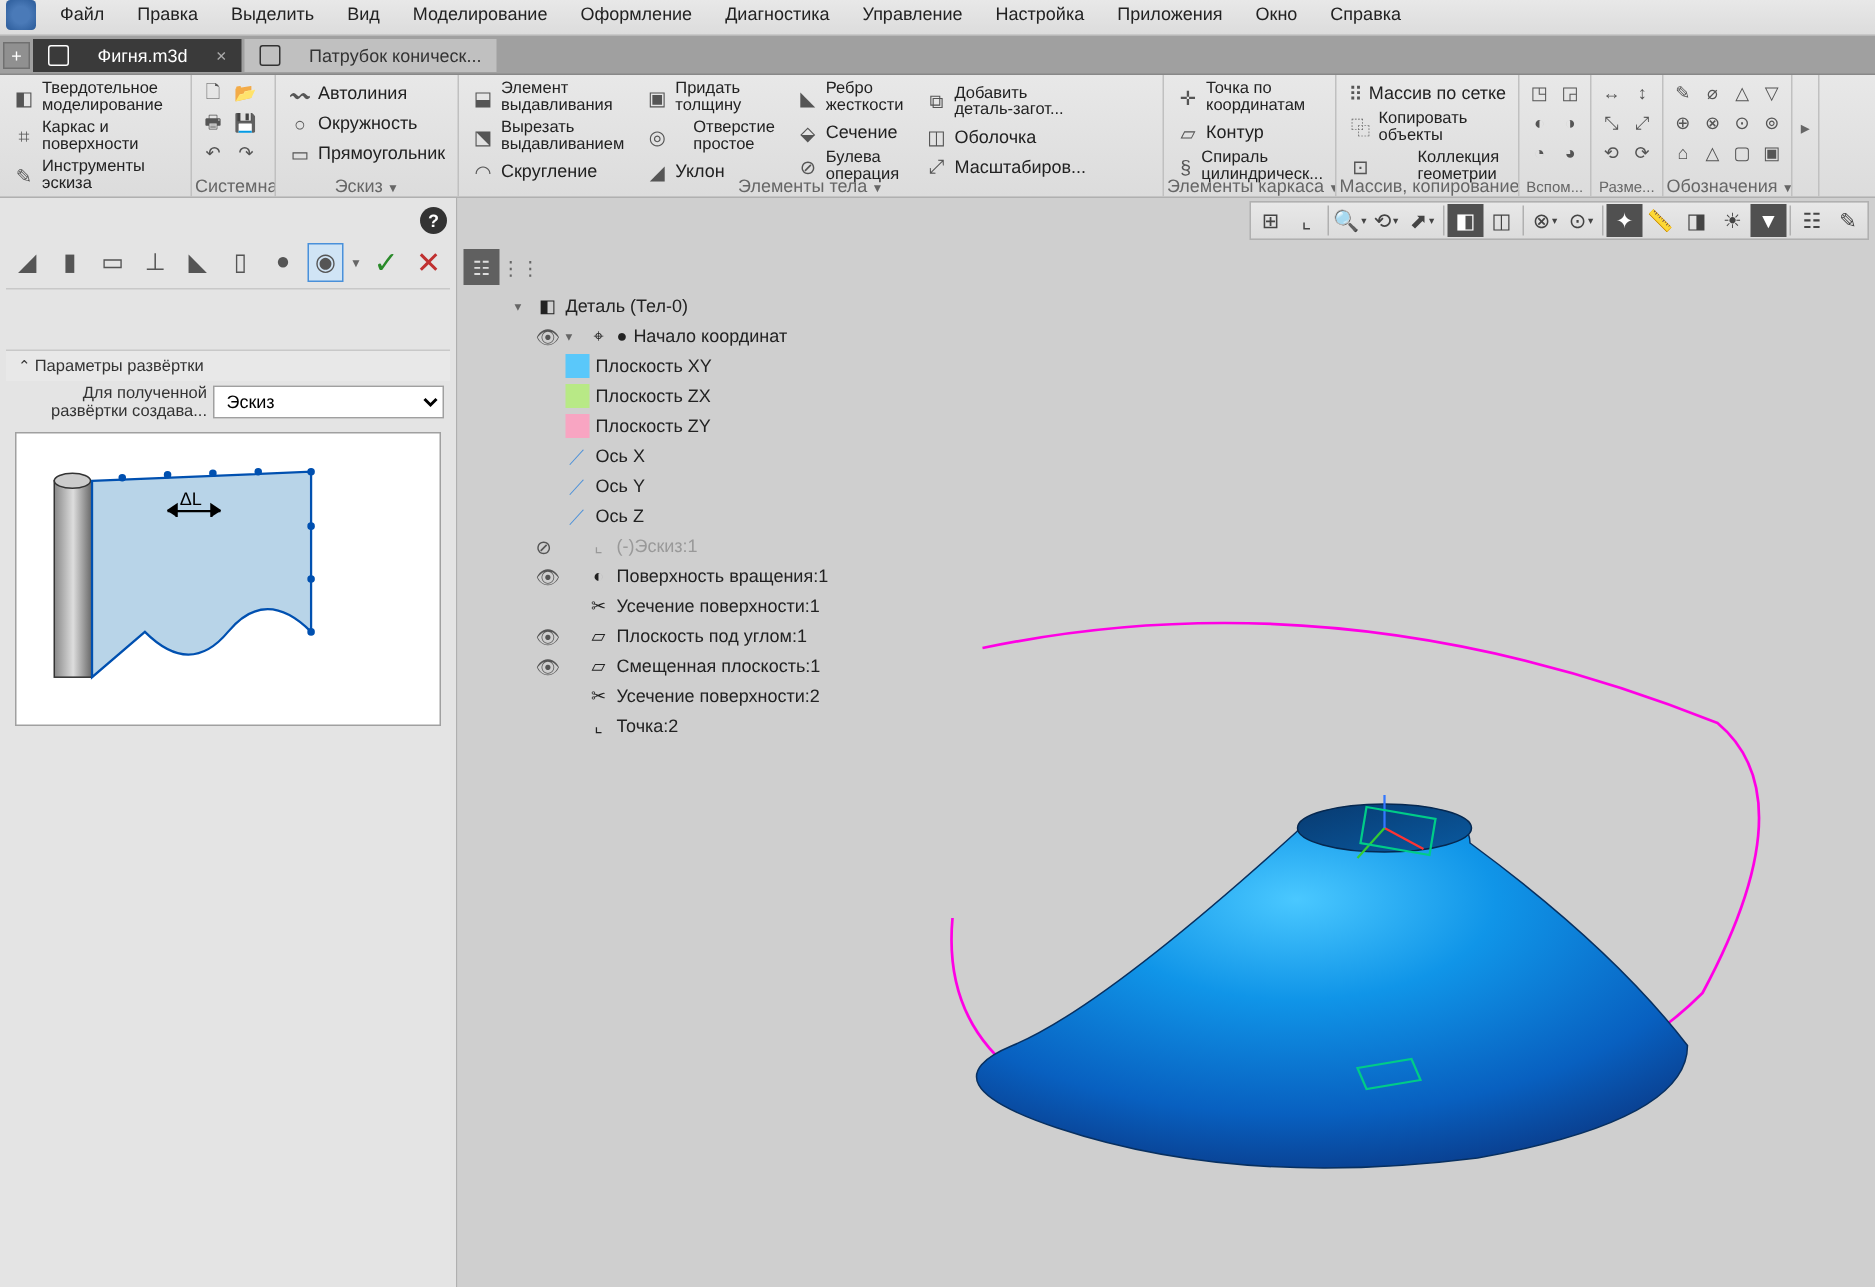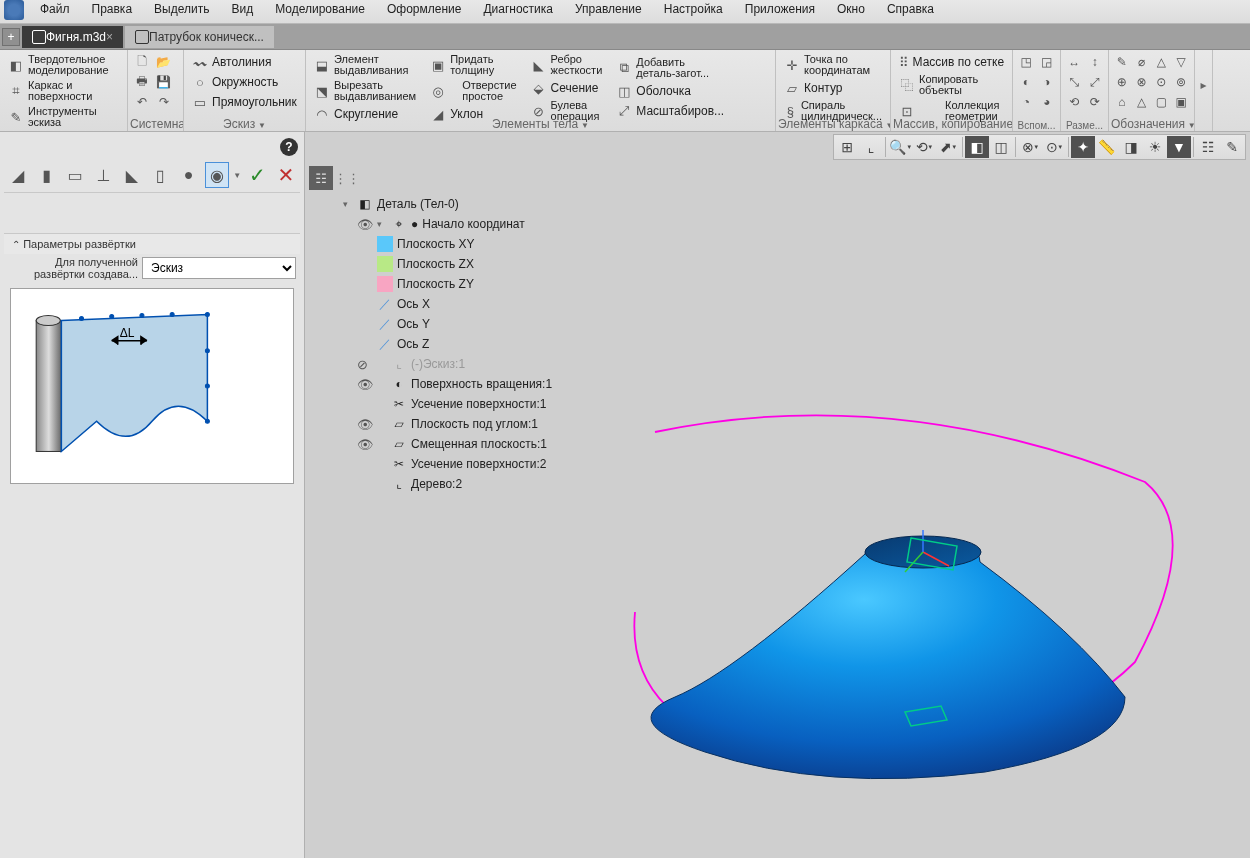--- a/index.html
+++ b/index.html
@@ -6,21 +6,21 @@
 body { width: 1250px; height: 858px; background: #d4d4d4; overflow: hidden; display: flex; flex-direction: column; }
 
 
 .menubar { height: 24px; background: linear-gradient(#e8e8e8,#dcdcdc); display: flex; padding: 0 4px; gap: 10px; border-bottom: 1px solid #b8b8b8; }
 .menubar .logo { width: 20px; height: 20px; background: radial-gradient(circle,#4a7ab8 40%,#2a5a98 100%); border-radius: 3px; }
 .menubar .mitem { padding: 2px 6px; cursor: pointer; color: #222; }
 
 
 .tabbar { height: 26px; background: #a0a0a0; display: flex; align-items: center; padding: 0 2px; gap: 2px; border-bottom: 1px solid #888; }
 .tabbar .plus { width: 18px; height: 18px; background: #909090; color: #fff; text-align: center; line-height: 16px; border: 1px solid #707070; cursor: pointer; }
-.tabbar .tab { height: 22px; padding: 0 10px; display: flex; align-items: center; gap: 0; cursor: pointer; color: #eee; }
+.tabbar .tab { height: 22px; padding: 0 10px; display: flex; align-items: center; gap: 19px; cursor: pointer; color: #eee; }
 .tabbar .tab.active { background: #3a3a3a; color: #fff; }
 .tabbar .tab.inactive { background: #c0c0c0; color: #333; }
 .tabbar .tabicon { width: 14px; height: 14px; border: 1px solid currentColor; border-radius: 2px; }
 .tabbar .tab .close { color: #aaa; }
 
 
 .ribbon { height: 82px; background: linear-gradient(#e8e8e8,#dcdcdc); display: flex; border-bottom: 1px solid #b0b0b0; }
 .ribgroup { border-right: 1px solid #c0c0c0; display: flex; flex-direction: column; position: relative; padding: 2px 4px 14px 4px; }
 .ribgroup .gtitle { position: absolute; bottom: 0; left: 0; right: 0; text-align: center; font-size: 10px; color: #666; white-space: nowrap; overflow: hidden; padding: 0 2px; }
 .ribgroup .gtitle .drop { font-size: 8px; }
@@ -493,21 +493,21 @@
         <div class="node lvl2">
             <span class="eye" style="visibility:hidden;">👁</span>
             <span class="exp"></span>
             <span class="nicn">✂</span>
             <span>Усечение поверхности:2</span>
           </div>
         <div class="node lvl2">
             <span class="eye" style="visibility:hidden;">👁</span>
             <span class="exp"></span>
             <span class="nicn">⌞</span>
-            <span>Дерево:2</span>
+            <span>Точка:2</span>
           </div>
       </div>
     </div>
 
     <svg class="vp-canvas" viewBox="0 0 945 726">
       <defs>
         <radialGradient id="cone" cx="0.45" cy="0.25" r="0.8">
           <stop offset="0" stop-color="#4ac8ff"></stop>
           <stop offset="0.35" stop-color="#1095e8"></stop>
           <stop offset="0.75" stop-color="#0860c0"></stop>

